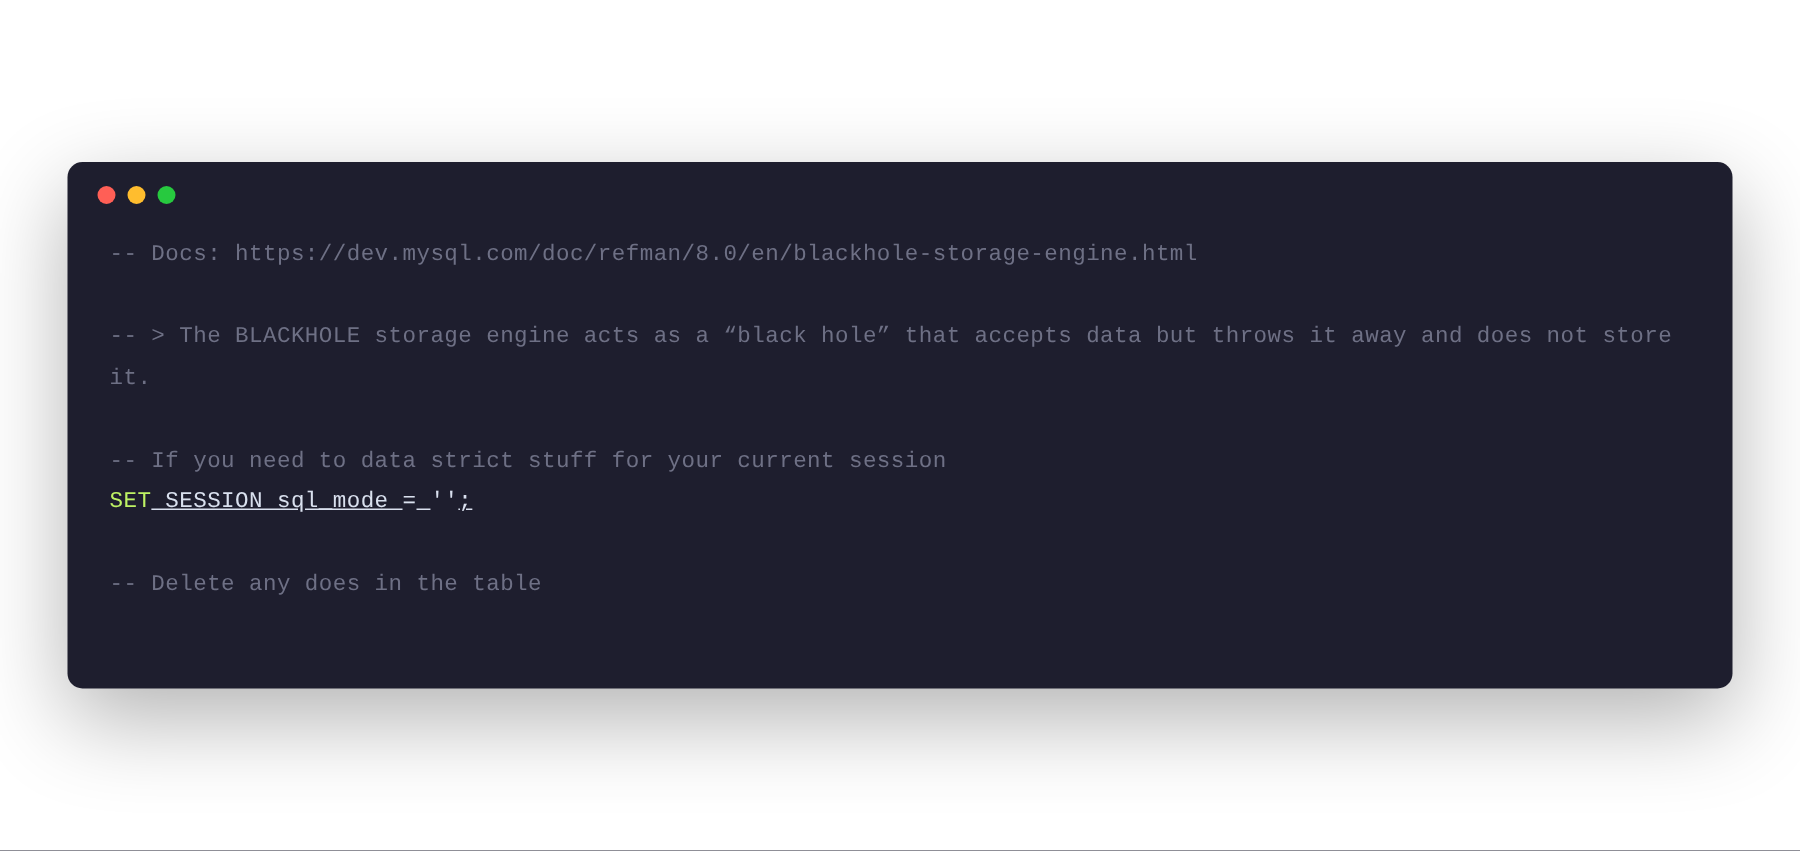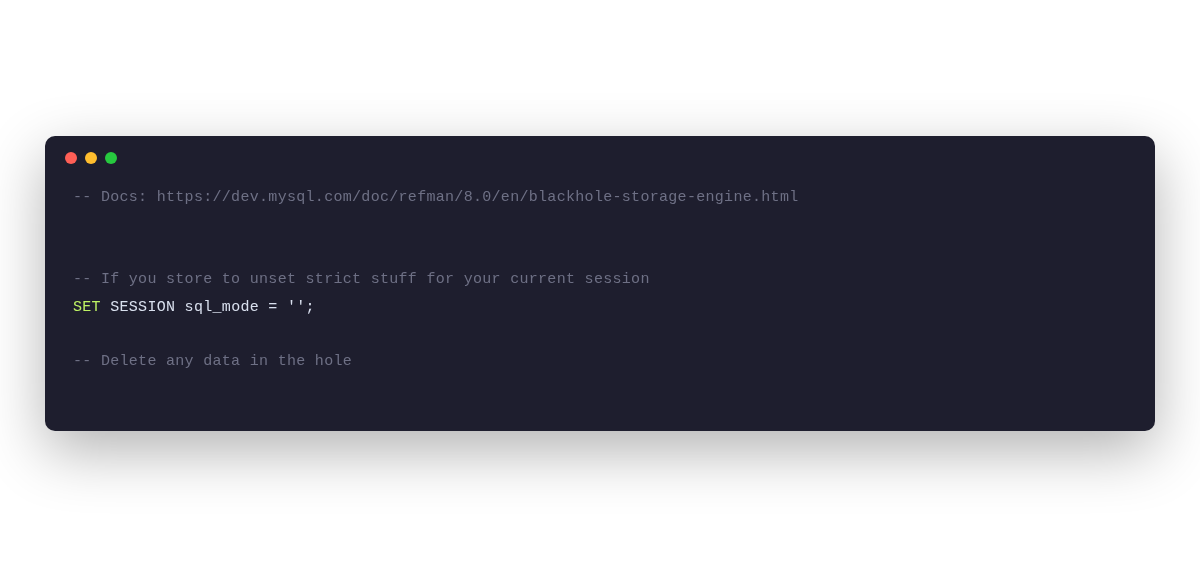--- a/index.html
+++ b/index.html
@@ -75,20 +75,21 @@
     .tok-keyword {
       color: #bef264;
     }
     
     .tok-keyword2 {
       color: #ff79c6;
     }
     
     .tok-default {
       color: #d9e0ee;
+      text-decoration: underline;
     }
     
     .tok-string {
       color: #d9e0ee;
     }
     
     .tok-operator {
       color: #d9e0ee;
     }
   </style>
@@ -98,20 +99,21 @@
 <div class="window">
   <div class="titlebar">
     <div class="traffic-light red"></div>
     <div class="traffic-light yellow"></div>
     <div class="traffic-light green"></div>
   </div>
 
   <div class="code-area">
     <div class="code-line"><span class="tok-comment">-- Docs: https://dev.mysql.com/doc/refman/8.0/en/blackhole-storage-engine.html</span></div>
     <div class="code-blank"></div>
+    <div class="code-line"><span class="tok-comment">-- &gt; The BLACKHOLE storage engine acts as a “black hole” that accepts data but throws it away and does not store it.</span></div>
     <div class="code-blank"></div>
-    <div class="code-line"><span class="tok-comment">-- If you store to unset strict stuff for your current session</span></div>
+    <div class="code-line"><span class="tok-comment">-- If you need to data strict stuff for your current session</span></div>
     <div class="code-line"><span class="tok-keyword">SET</span><span class="tok-default"> SESSION sql_mode </span><span class="tok-operator">=</span><span class="tok-default"> </span><span class="tok-string">''</span><span class="tok-default">;</span></div>
     <div class="code-blank"></div>
-    <div class="code-line"><span class="tok-comment">-- Delete any data in the hole</span></div>
+    <div class="code-line"><span class="tok-comment">-- Delete any does in the table</span></div>
     <div class="code-blank"></div>
   </div>
 </div>
 
 </body></html>

